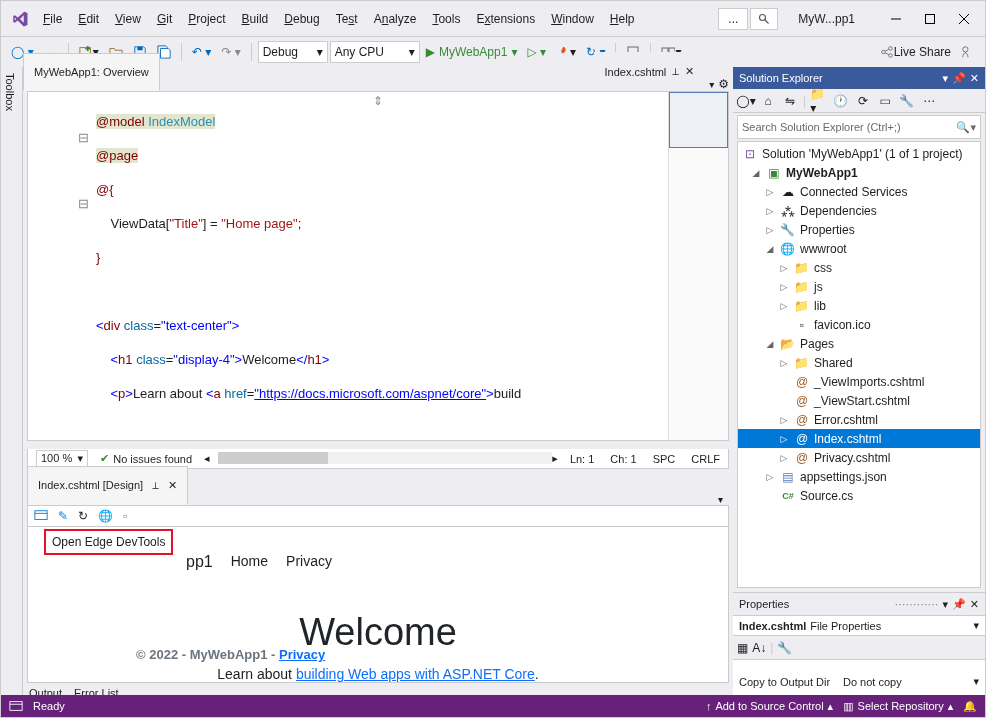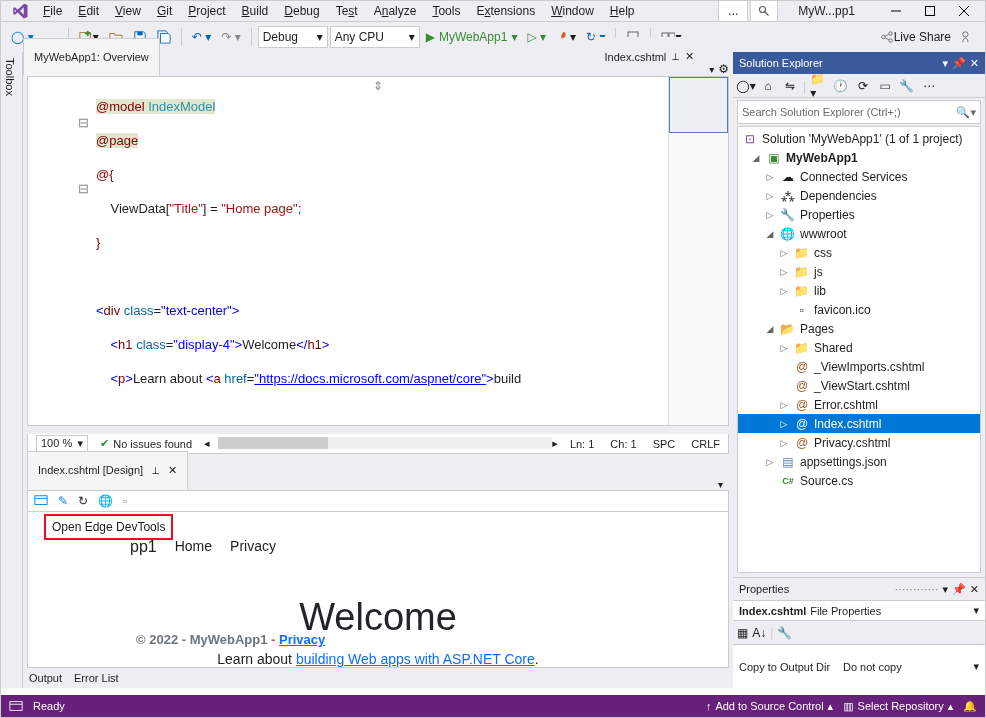--- a/index.html
+++ b/index.html
@@ -1,19 +1,19 @@
 <!DOCTYPE html>
 <html><head>
 <meta charset="utf-8">
 <style>
 * { margin: 0; padding: 0; box-sizing: border-box; font-family: "Segoe UI", Tahoma, sans-serif; }
 body { width: 986px; height: 718px; background: #fff; font-size: 12px; color: #1e1e1e; overflow: hidden; position: relative; border: 1px solid #ccc; }
 
 
-.title-bar { height: 21px; display: flex; align-items: center; padding: 0 4px; background: #eeeef2; border-bottom: 1px solid #ccc; }
+.title-bar { height: 36px; display: flex; align-items: center; padding: 0 4px; background: #eeeef2; border-bottom: 1px solid #ccc; }
 .vs-logo { width: 18px; height: 18px; margin: 0 6px; }
 .menu-item { padding: 4px 8px; cursor: default; }
 .menu-item u { text-decoration: underline; }
 .menu-spacer { flex: 1; }
 .search-box { width: 30px; height: 22px; border: 1px solid #ccc; margin: 0 2px; background: #fff; display:flex; align-items:center; justify-content:center; }
 .search-icon-btn { width: 28px; height: 22px; border: 1px solid #ccc; background: #fff; display: flex; align-items: center; justify-content: center; margin-right: 8px; }
 .title-text { padding: 0 12px; font-size: 12px; }
 .win-btns { display: flex; margin-left: 12px; }
 .win-btn { width: 34px; height: 26px; display: flex; align-items: center; justify-content: center; cursor: default; }
 
@@ -66,21 +66,21 @@
 .preview-tab { height: 24px; margin: 0 4px; display: flex; }
 .preview-tab .tab { padding: 3px 12px; border: 1px solid #ccc; border-top: 0; background: #f5f5f5; font-size: 11px; cursor: default; }
 
 .design-tabs { display: flex; height: 24px; margin: 4px 4px 0 4px; background: #eeeef2; align-items: end; }
 .design-tabs .doc-tab.active { background: #f5f5f5; }
 
 .design-toolbar { height: 24px; border: 1px solid #ccc; margin: 0 4px; background: #fff; display: flex; align-items: center; padding: 0 6px; gap: 10px; }
 
 .design-preview { flex: 1; border: 1px solid #ccc; border-top: 0; margin: 0 4px; background: #fff; position: relative; display: flex; flex-direction: column; align-items: center; padding-top: 18px; }
 .tooltip-box { position: absolute; top: 2px; left: 16px; border: 2px solid #e81123; background: #fff; padding: 4px 6px; font-size: 12px; }
-.nav-row { display: flex; gap: 18px; font-size: 14px; align-self: flex-start; padding-left: 52px; margin-top: 8px; }
+.nav-row { display: flex; gap: 18px; font-size: 14px; align-self: flex-start; padding-left: 108px; margin-top: 8px; }
 .nav-row .brand { font-size: 16px; margin-left: 50px; }
 .welcome-h1 { font-size: 38px; font-weight: 300; margin-top: 40px; color: #212529; }
 .welcome-p { margin-top: 12px; font-size: 14px; }
 .welcome-p a { color: #0d6efd; text-decoration: underline; }
 .footer-row { position: absolute; bottom: 20px; left: 108px; font-size: 13px; color: #6c757d; font-weight: bold; }
 .footer-row a { color: #0d6efd; text-decoration: underline; }
 
 .bottom-tabs { height: 22px; display: flex; padding: 0 6px; gap: 12px; font-size: 11px; align-items: center; }
 .bottom-tabs .btab { cursor: default; }
 

